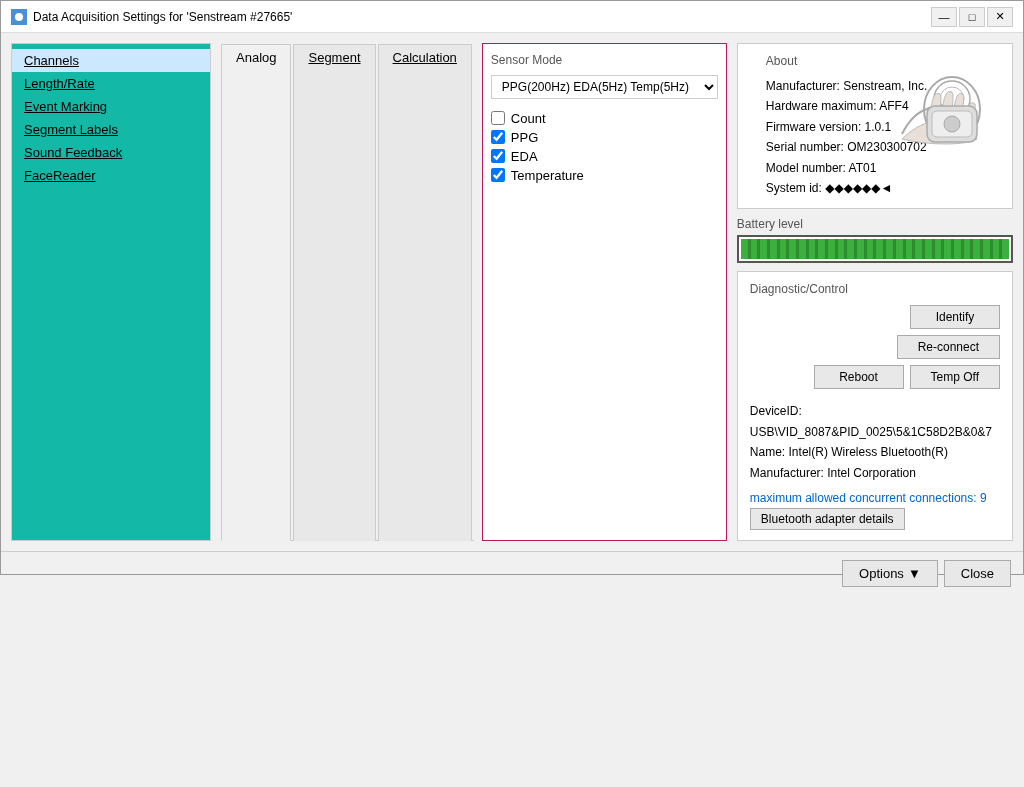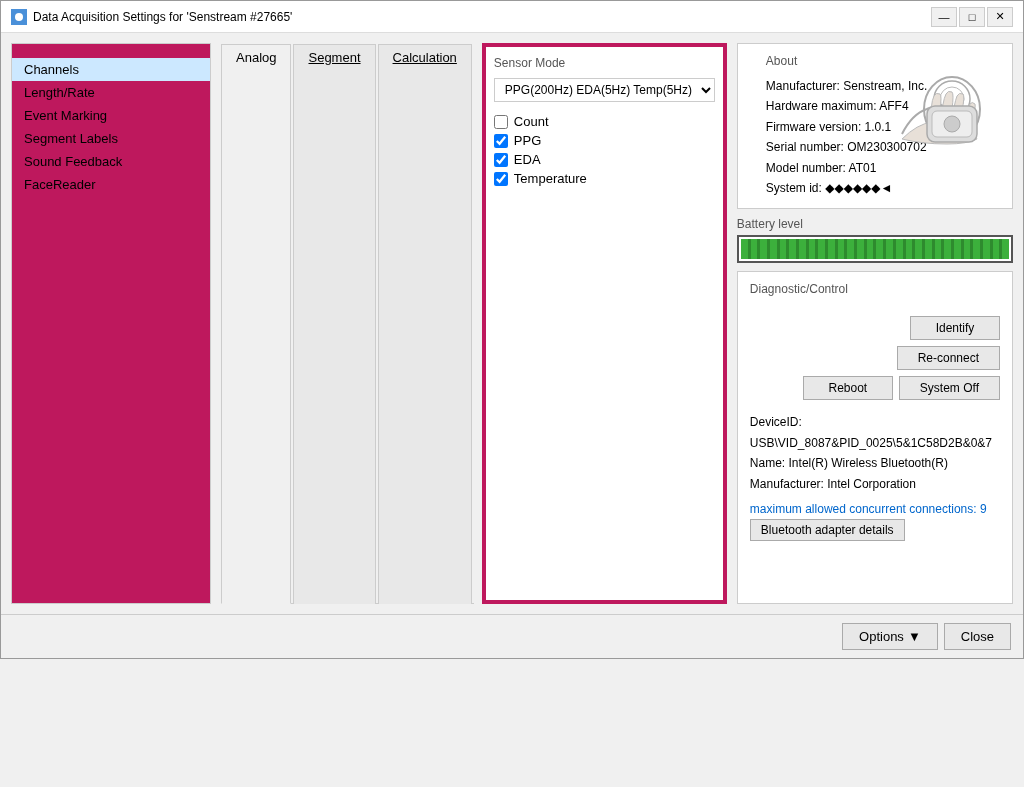--- a/index.html
+++ b/index.html
@@ -6,21 +6,21 @@
     body {
       font-family: 'Segoe UI', Tahoma, Geneva, Verdana, sans-serif;
       font-size: 13px;
       background: #f0f0f0;
       width: 1024px;
       height: 787px;
       overflow: hidden;
     }
     .window {
       width: 1024px;
-      height: 659px;
+      height: 575px;
       background: #f0f0f0;
       border: 1px solid #999;
       display: flex;
       flex-direction: column;
     }
     .titlebar {
       background: #fff;
       padding: 8px 10px;
       display: flex;
       align-items: center;
@@ -62,23 +62,24 @@
     .main-content {
       display: flex;
       flex: 1;
       padding: 10px;
       gap: 10px;
     }
 
     
     .sidebar {
       width: 200px;
-      background: #be185d;
-      border: 1px solid #ccc;
-      padding: 14px 0;
+      background: #14b8a6;
+      border: 1px solid #ccc;
+      padding: 5px 0;
+      text-decoration: underline;
     }
     .sidebar-item {
       padding: 4px 12px;
       cursor: pointer;
       color: #000;
       font-size: 13px;
     }
     .sidebar-item.active {
       background: #cce8ff;
       color: #000;
@@ -120,21 +121,21 @@
     
     .tab-content {
       display: flex;
       gap: 10px;
       flex: 1;
     }
 
     
     .sensor-panel {
       width: 245px;
-      border: 4px solid #be185d;
+      border: 1px solid #be185d;
       background: #fff;
       padding: 8px;
       display: flex;
       flex-direction: column;
       gap: 8px;
     }
     .group-label {
       font-size: 12px;
       color: #555;
       margin-bottom: 4px;
@@ -148,21 +149,21 @@
       cursor: pointer;
     }
     .checkbox-group {
       display: flex;
       flex-direction: column;
       gap: 4px;
       padding: 4px 0;
     }
     .checkbox-row {
       display: flex;
-      align-items: center;
+      align-items: flex-start;
       gap: 6px;
       font-size: 13px;
     }
     .checkbox-row input[type="checkbox"] {
       width: 14px;
       height: 14px;
     }
 
     
     .info-panel {
@@ -230,21 +231,21 @@
     
     .diagnostic-box {
       border: 1px solid #ccc;
       background: #fff;
       padding: 10px 12px;
       flex: 1;
     }
     .diagnostic-title {
       font-size: 12px;
       color: #555;
-      margin-bottom: 20px;
+      margin-bottom: 9px;
     }
     .diagnostic-buttons {
       display: flex;
       flex-direction: column;
       align-items: flex-end;
       gap: 6px;
       margin-bottom: 12px;
     }
     .diag-btn-row {
       display: flex;
@@ -459,21 +460,21 @@
             </div>
           </div>
 
           <div class="diagnostic-box">
             <div class="diagnostic-title">Diagnostic/Control</div>
             <div class="diagnostic-buttons">
               <button class="diag-btn">Identify</button>
               <button class="diag-btn">Re-connect</button>
               <div class="diag-btn-row">
                 <button class="diag-btn">Reboot</button>
-                <button class="diag-btn">System Off</button>
+                <button class="diag-btn">Temp Off</button>
               </div>
             </div>
             <div class="device-info-text">
               <div>DeviceID: USB\VID_8087&amp;PID_0025\5&amp;1C58D2B&amp;0&amp;7</div>
               <div>Name: Intel(R) Wireless Bluetooth(R)</div>
               <div>Manufacturer: Intel Corporation</div>
             </div>
             <div class="bluetooth-row">
               <span class="bt-link">maximum allowed concurrent connections: 9</span>
               <button class="bt-details-btn">Bluetooth adapter details</button>

